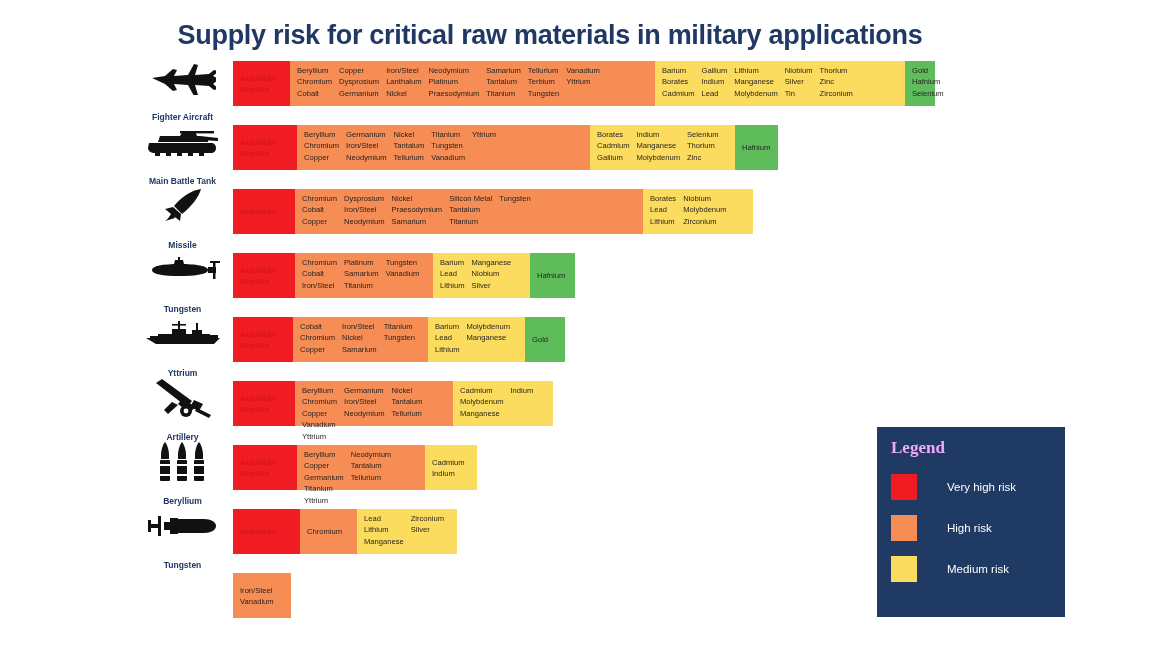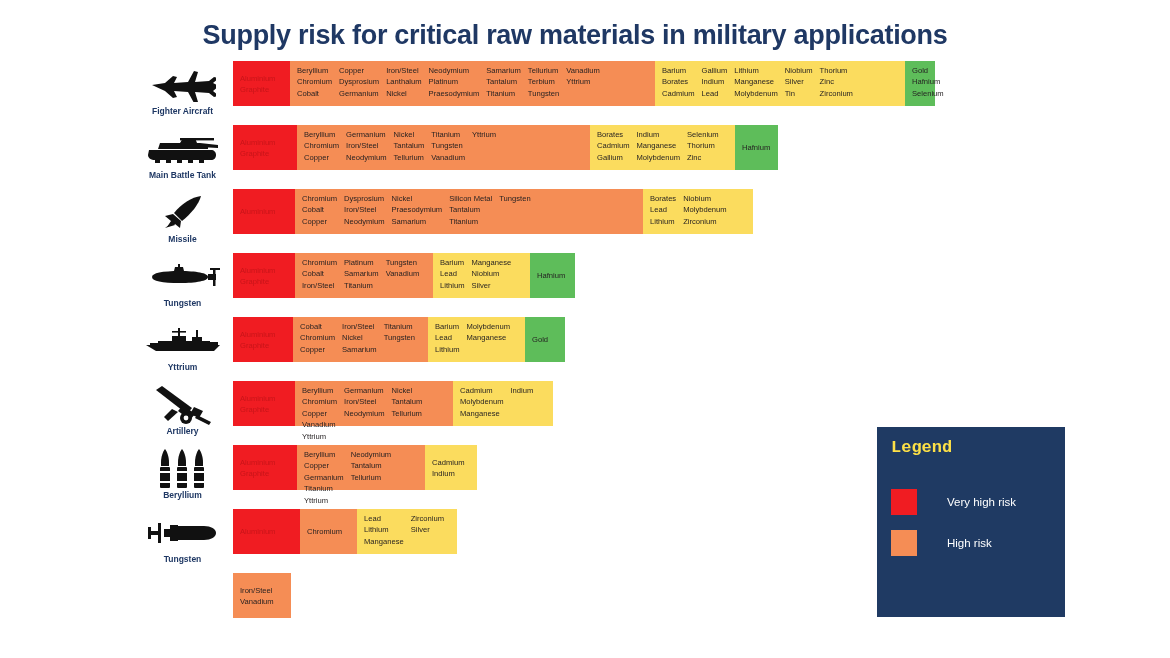--- a/index.html
+++ b/index.html
@@ -20,21 +20,20 @@
     position: absolute;
     left: 0;
     top: 20px;
     width: 1100px;
     text-align: center;
     font-size: 27px;
     font-weight: bold;
     color: #1F3864;
     letter-spacing: -0.3px;
     font-family: "Liberation Sans", sans-serif;
-    padding-left: 25px;
   }
 
   
   #rows {
     position: absolute;
     left: 0;
     top: 58px;
     width: 1170px;
   }
   .row {
@@ -45,21 +44,21 @@
   
   .rowhead {
     position: absolute;
     left: 130px;
     top: 0;
     width: 105px;
     height: 64px;
     display: flex;
     flex-direction: column;
     align-items: center;
-    justify-content: center;
+    justify-content: space-between;
   }
   .rowicon {
     height: 40px;
     display: flex;
     align-items: center;
     justify-content: center;
   }
   .rowicon svg { display: block; }
   .rowlabel {
     font-size: 8.5px;
@@ -112,23 +111,23 @@
     top: 427px;
     width: 188px;
     height: 190px;
     background: #1F3A63;
     box-sizing: border-box;
     padding: 11px 0 0 14px;
   }
   #legend-title {
     font-size: 17px;
     font-weight: bold;
-    color: #fde047;
-    margin-bottom: 24px;
-    font-family: Liberation Mono, monospace;
+    color: #f0abfc;
+    margin-bottom: 8px;
+    font-family: Liberation Serif, serif;
   }
   .legrow {
     display: flex;
     align-items: center;
     height: 41px;
   }
   .legswatch {
     width: 26px;
     height: 26px;
     flex: 0 0 26px;
@@ -643,14 +642,18 @@
   <div id="legend-title">Legend</div>
   <div id="legend-items">
       <div class="legrow">
         <div class="legswatch" style="background: rgb(240, 28, 34);"></div>
         <div class="legtext">Very high risk</div>
       </div>
       <div class="legrow">
         <div class="legswatch" style="background: rgb(245, 141, 85);"></div>
         <div class="legtext">High risk</div>
       </div>
+      <div class="legrow">
+        <div class="legswatch" style="background: rgb(251, 220, 94);"></div>
+        <div class="legtext">Medium risk</div>
+      </div>
     </div>
 </div>
 
 </body></html>

